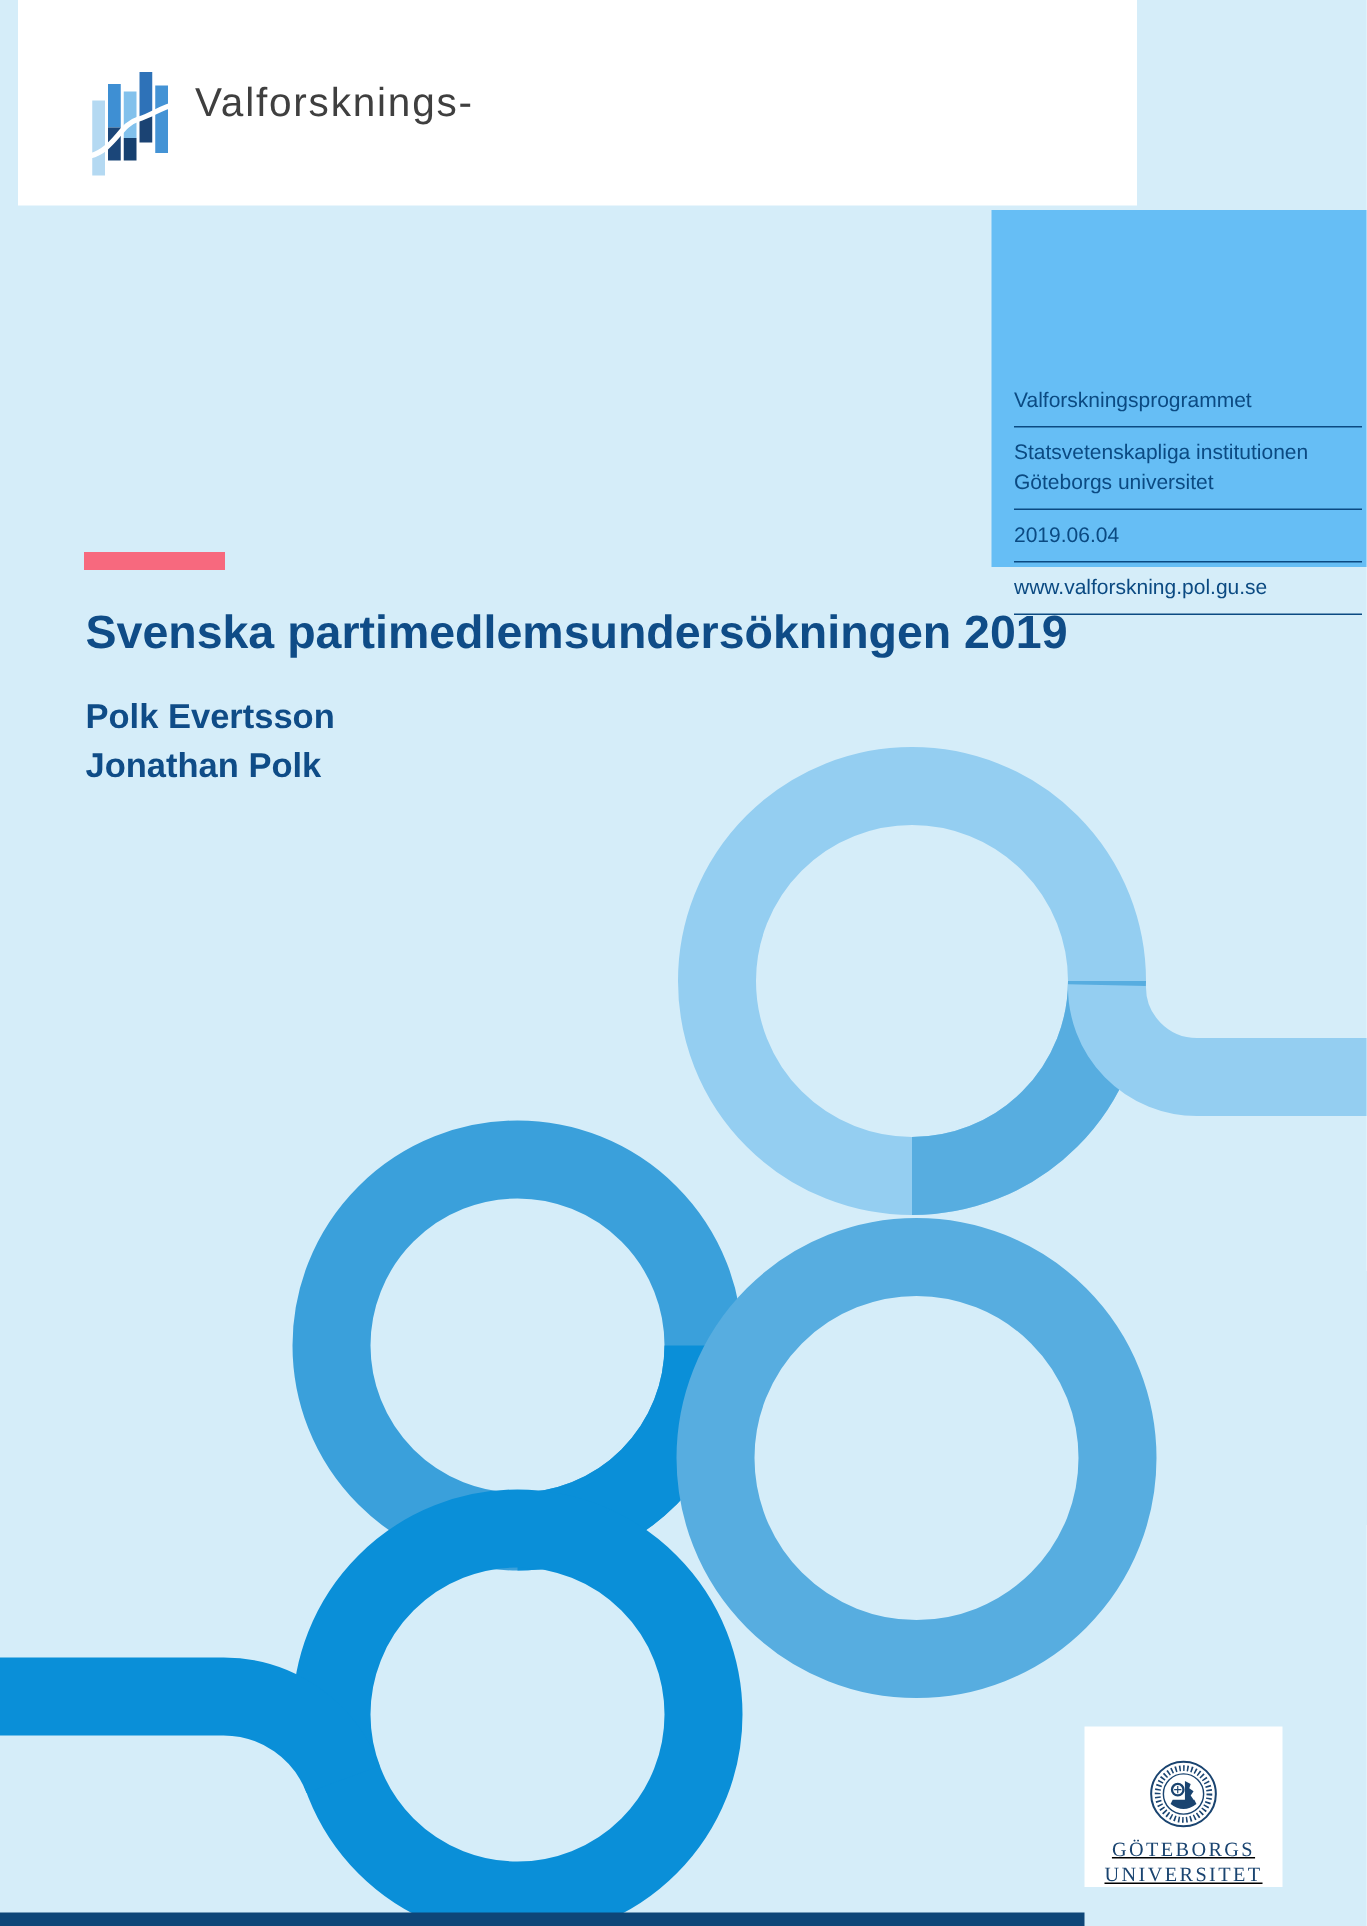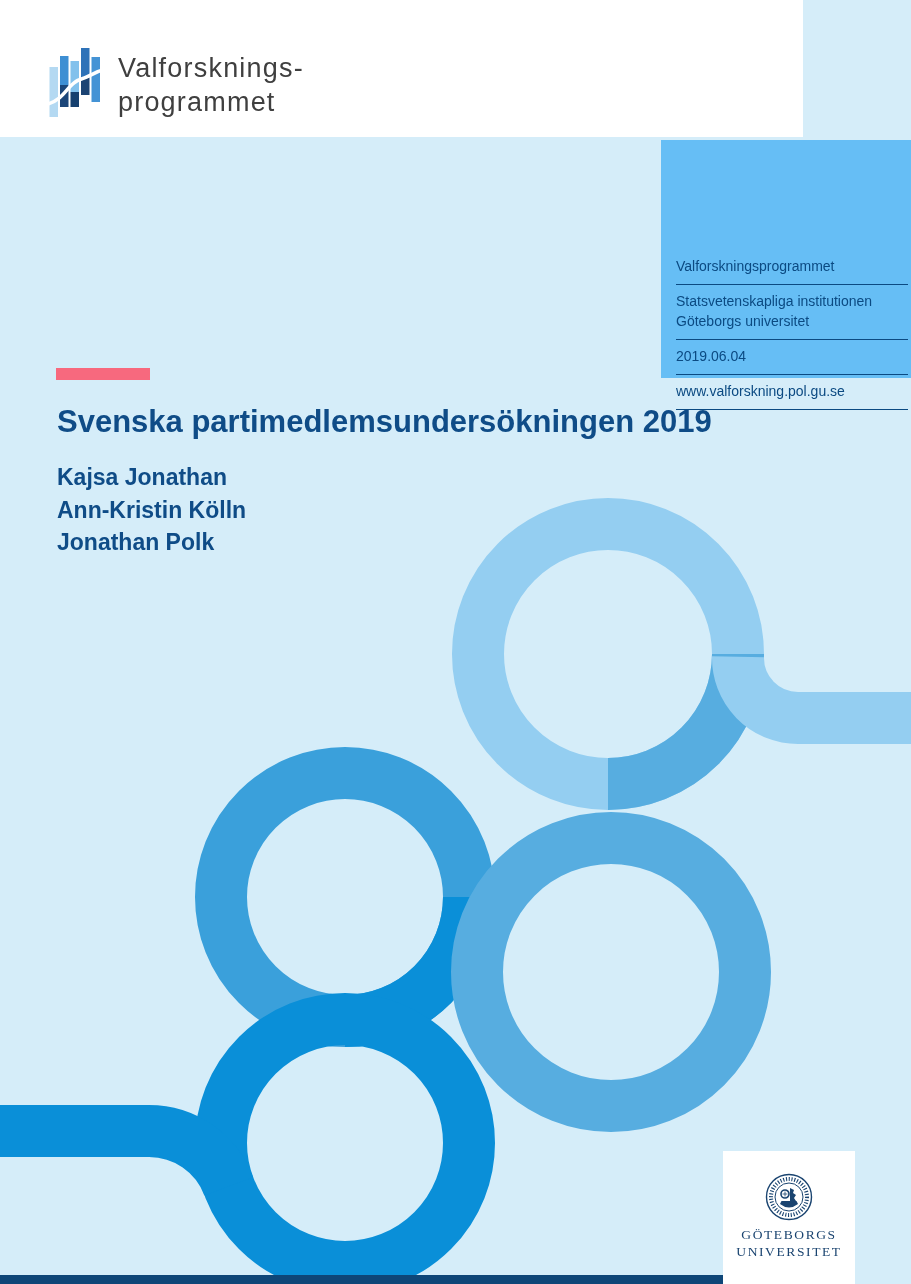--- a/index.html
+++ b/index.html
@@ -1,20 +1,20 @@
 <!DOCTYPE html>
 <html><head>
 <meta charset="utf-8">
 <style>
   html,body{margin:0;padding:0;}
   body{font-family:"Liberation Sans","DejaVu Sans",sans-serif;}
   .page{position:relative;width:911px;height:1284px;background:#D5EDF9;overflow:hidden;}
 
   
-  .header{position:absolute;left:0;top:0;width:803px;height:137px;background:#ffffff;z-index:5;}
+  .header{position:absolute;left:12px;top:0;width:746px;height:137px;background:#ffffff;z-index:5;}
   .logo{position:absolute;left:48px;top:42px;display:flex;align-items:flex-start;}
   .logo-text{margin-left:12px;margin-top:9px;font-size:27px;line-height:34px;color:#3f3f3f;
              letter-spacing:1.2px;font-weight:400;}
 
   
   .deco{position:absolute;left:0;top:0;z-index:1;}
 
   
   .rapport-block{position:absolute;left:56px;top:175px;z-index:4;font-weight:bold;
                  font-size:80px;line-height:77px;letter-spacing:-1px;}
@@ -26,22 +26,22 @@
   .authors{position:absolute;left:57px;top:461px;z-index:4;color:#0F4C87;font-weight:bold;
            font-size:23px;line-height:32.5px;}
 
   
   .info-box{position:absolute;left:619px;top:140px;width:265px;height:238px;background:#66BEF5;
             z-index:4;box-sizing:border-box;padding:110px 18px 0 15px;margin-left:42px;}
   .info-row{border-bottom:1px solid #0B4A82;padding:6px 0 8px 0;}
   .info-row .line{display:block;color:#0B4A82;font-size:14px;line-height:20px;}
 
   
-  .gu-box{position:absolute;left:723px;top:1151px;width:132px;height:133px;background:#ffffff;z-index:6;
-          display:flex;flex-direction:column;align-items:center;}
+  .gu-box{position:absolute;left:723px;top:1151px;width:132px;height:107px;background:#ffffff;z-index:6;
+          display:flex;flex-direction:column;align-items:center;text-decoration:underline;}
   .gu-seal{margin-top:22px;}
   .gu-name{margin-top:6px;text-align:center;font-family:"Liberation Serif","DejaVu Serif",serif;
            color:#1A4470;font-size:13.5px;line-height:16.5px;letter-spacing:1.6px;}
 </style>
 </head>
 <body>
 
 <div class="page">
 
   <svg class="deco" width="911" height="1284" viewBox="0 0 911 1284">
@@ -71,33 +71,31 @@
         <rect x="12" y="43" width="8.5" height="22" fill="#1B4679"></rect>
         <rect x="22.5" y="19" width="8.5" height="31" fill="#82C1EC"></rect>
         <rect x="22.5" y="50" width="8.5" height="15" fill="#16406F"></rect>
         <rect x="33" y="6" width="8.5" height="30" fill="#2E72B8"></rect>
         <rect x="33" y="36" width="8.5" height="17" fill="#1B4373"></rect>
         <rect x="43.5" y="15" width="8.5" height="45" fill="#4493D5"></rect>
         <path d="M 0 62 C 16 58 20 41 32 37.5 C 42 34.5 46 30 58 27" fill="none" stroke="#ffffff" stroke-width="3.5"></path>
       </svg>
       <div class="logo-text">
         <div>Valforsknings-</div>
-        <div>programmet</div>
       </div>
     </div>
   </div>
 
   <div class="rapport-block">
   </div>
   <div class="pink-bar"></div>
 
   <div class="subtitle">Svenska partimedlemsundersökningen 2019</div>
   <div class="authors">
-    <div>Kajsa Jonathan</div>
-    <div>Ann-Kristin Kölln</div>
+    <div>Polk Evertsson</div>
     <div>Jonathan Polk</div>
   </div>
 
   <div class="info-box">
     <div class="info-row">
       <span class="line">Valforskningsprogrammet</span>
     </div>
     <div class="info-row">
       <span class="line">Statsvetenskapliga institutionen</span>
       <span class="line">Göteborgs universitet</span>

